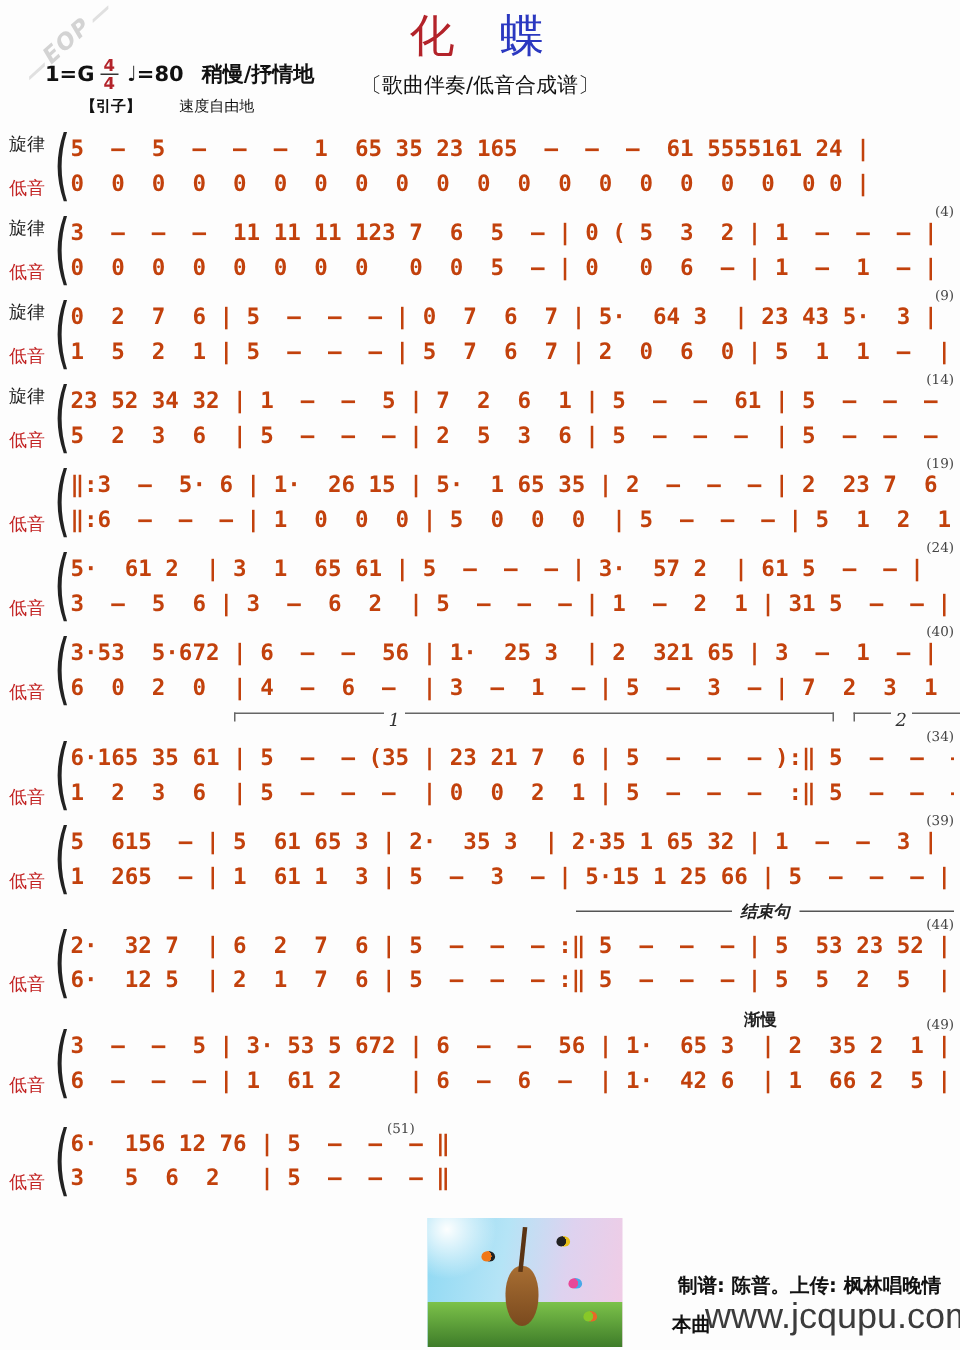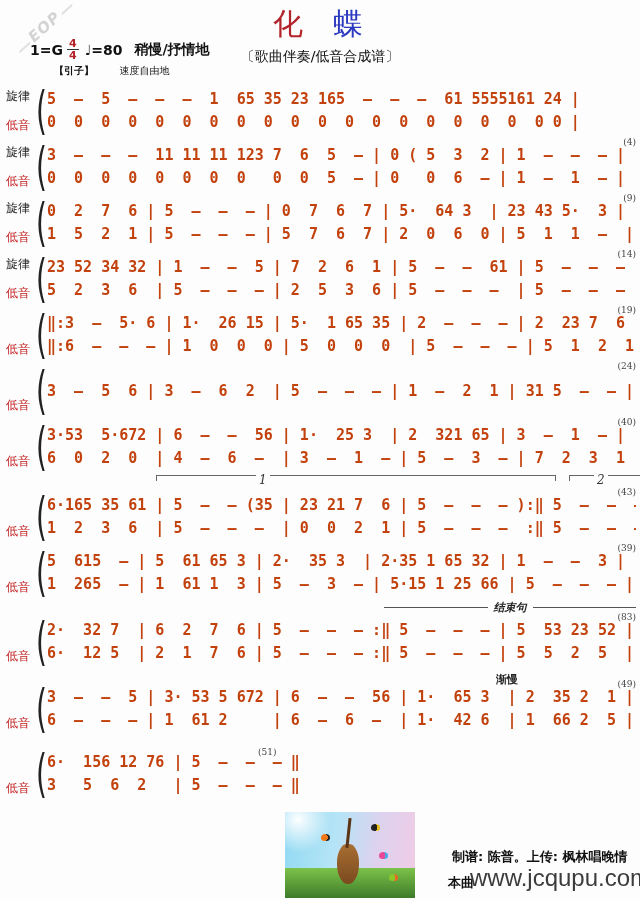--- a/index.html
+++ b/index.html
@@ -173,20 +173,21 @@
       <span class="measure-no">(19)</span>
     </div>
 
     <div class="system">
       <div class="labels">
           <span class="lbl-melody"></span>
           <span class="lbl-bass">低音</span>
         </div>
       <div class="brace">(</div>
       <div class="rows">
+          <div class="noterow">5·  61 2  | 3  1  65 61 | 5  –  –  – | 3·  57 2  | 61 5  –  – |</div>
           <div class="noterow">3  –  5  6 | 3  –  6  2  | 5  –  –  – | 1  –  2  1 | 31 5  –  – |</div>
         </div>
       <span class="measure-no">(24)</span>
     </div>
 
     <div class="system">
       <div class="labels">
           <span class="lbl-melody"></span>
           <span class="lbl-bass">低音</span>
         </div>
@@ -208,21 +209,21 @@
     <div class="system">
       <div class="labels">
           <span class="lbl-melody"></span>
           <span class="lbl-bass">低音</span>
         </div>
       <div class="brace">(</div>
       <div class="rows">
           <div class="noterow">6·165 35 61 | 5  –  – (35 | 23 21 7  6 | 5  –  –  – ):‖ 5  –  –  – |</div>
           <div class="noterow">1  2  3  6  | 5  –  –  –  | 0  0  2  1 | 5  –  –  –  :‖ 5  –  –  – |</div>
         </div>
-      <span class="measure-no">(43)</span>
+      <span class="measure-no">(34)</span>
     </div>
 
     <div class="system">
       <div class="labels">
           <span class="lbl-melody"></span>
           <span class="lbl-bass">低音</span>
         </div>
       <div class="brace">(</div>
       <div class="rows">
           <div class="noterow">5  615  – | 5  61 65 3 | 2·  35 3  | 2·35 1 65 32 | 1  –  –  3 |</div>
@@ -242,21 +243,21 @@
     <div class="system">
       <div class="labels">
           <span class="lbl-melody"></span>
           <span class="lbl-bass">低音</span>
         </div>
       <div class="brace">(</div>
       <div class="rows">
           <div class="noterow">2·  32 7  | 6  2  7  6 | 5  –  –  – :‖ 5  –  –  – | 5  53 23 52 |</div>
           <div class="noterow">6·  12 5  | 2  1  7  6 | 5  –  –  – :‖ 5  –  –  – | 5  5  2  5  |</div>
         </div>
-      <span class="measure-no">(83)</span>
+      <span class="measure-no">(44)</span>
     </div>
 
     <div class="rit-row">
       <span class="rit-text">渐慢</span>
     </div>
 
     <div class="system">
       <div class="labels">
           <span class="lbl-melody"></span>
           <span class="lbl-bass">低音</span>

